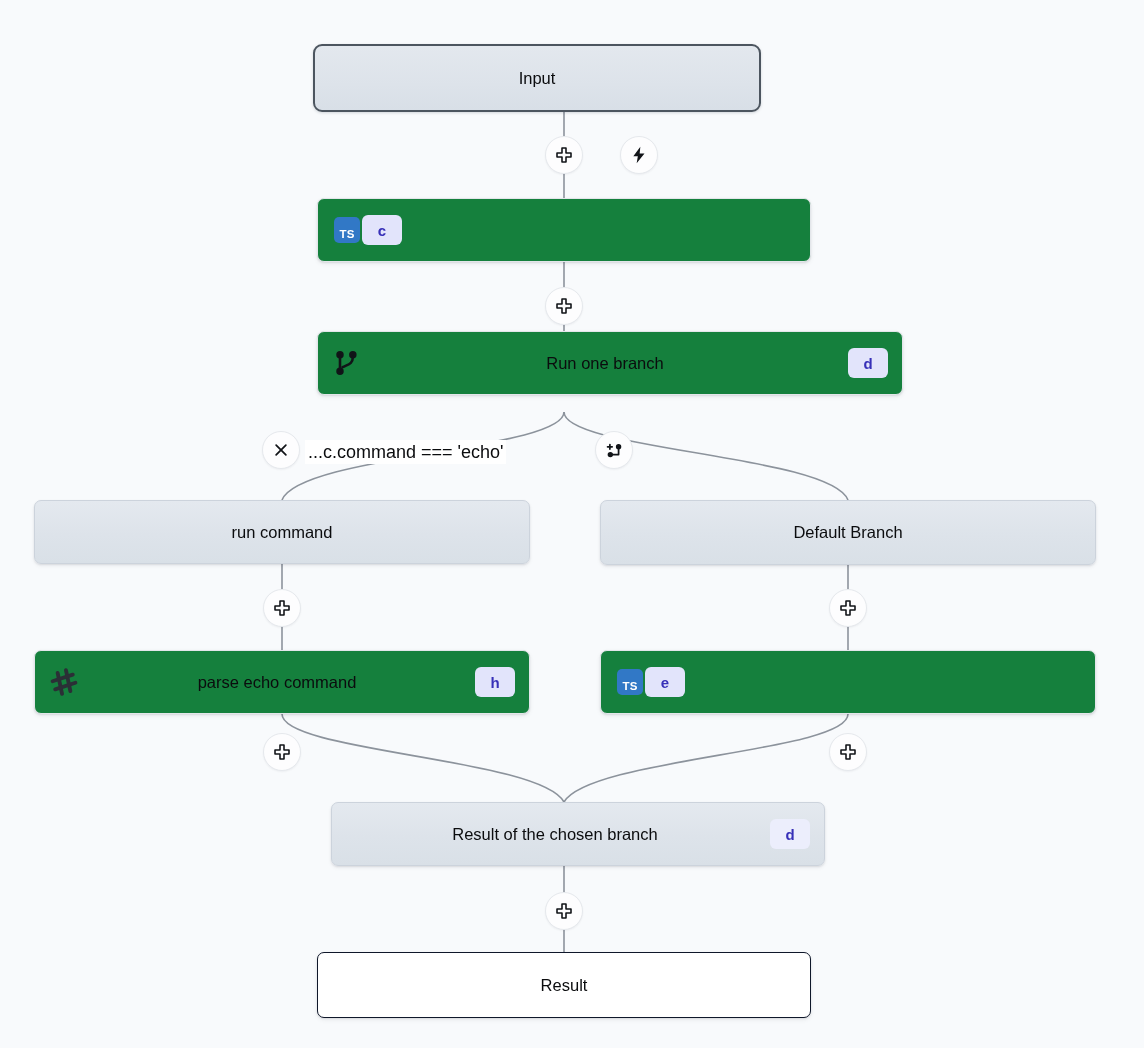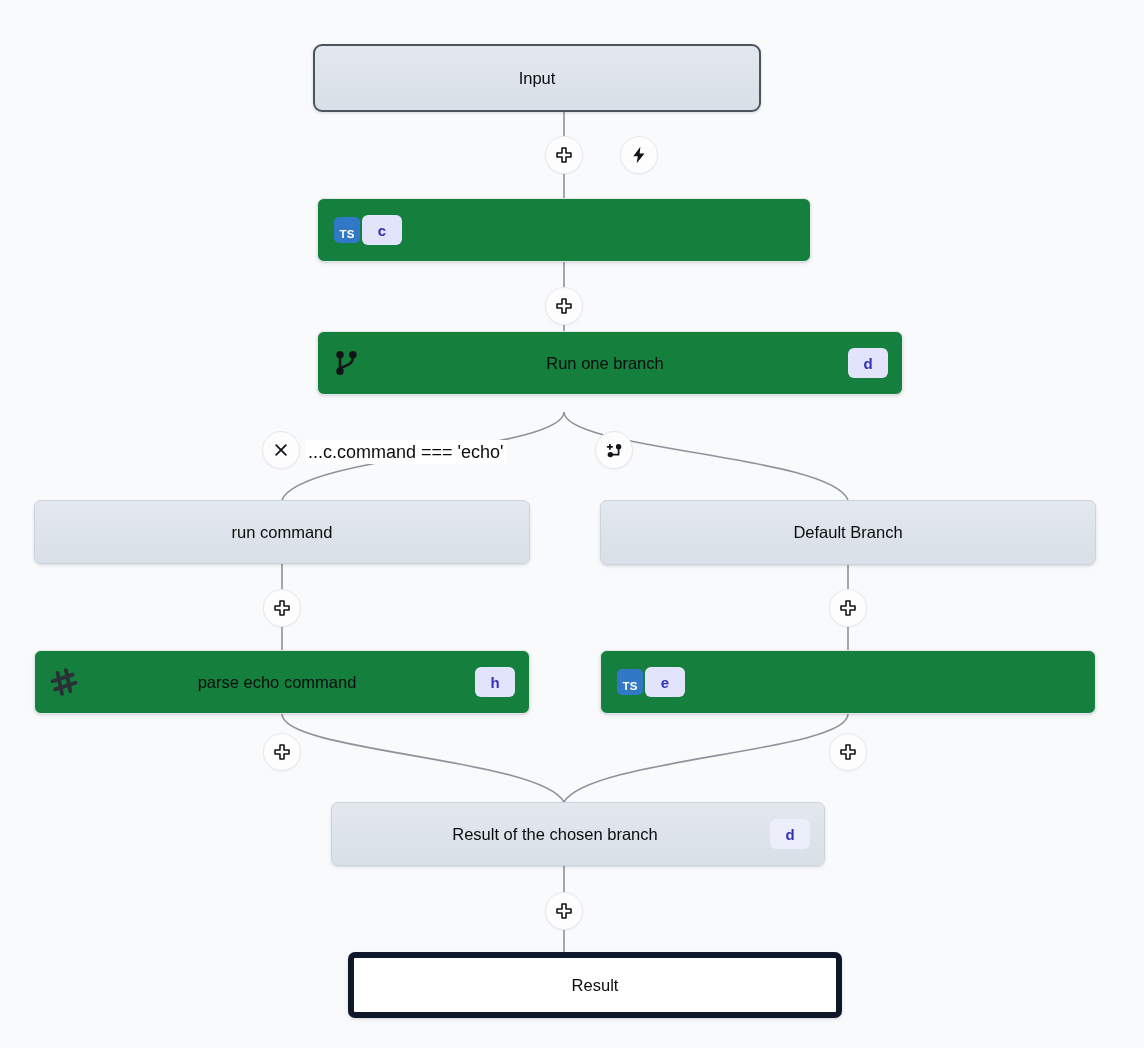--- a/index.html
+++ b/index.html
@@ -49,24 +49,23 @@
   
   .node.outlined {
     background: linear-gradient(180deg,#e3e8ee 0%,#dde3ea 60%,#d8dfe7 100%);
     border: 2.6px solid #4c555f;
     box-shadow: 0 1px 3px rgba(15,23,42,.16);
     padding: 0 14px;
     border-radius: 9px;
   }
   .node.plainwhite {
     background: #ffffff;
-    border: 6px solid #0f172a;
+    border: 1px solid #0f172a;
     box-shadow: 0 1px 2px rgba(15,23,42,.10), 0 2px 5px rgba(15,23,42,.06);
     padding: 0 14px;
-    margin-left: 31px;
   }
 
   
   .node-icon { flex:0 0 auto; width:30px; height:30px; display:flex; align-items:center; justify-content:center; }
   .ts-icon {
     width:26px; height:26px; border-radius:5px; background:#3178c6;
     color:#fff; font-size:11.5px; font-weight:bold; letter-spacing:.2px;
     display:flex; align-items:flex-end; justify-content:center;
     padding-bottom:3px; font-family:"Liberation Sans", sans-serif;
   }

